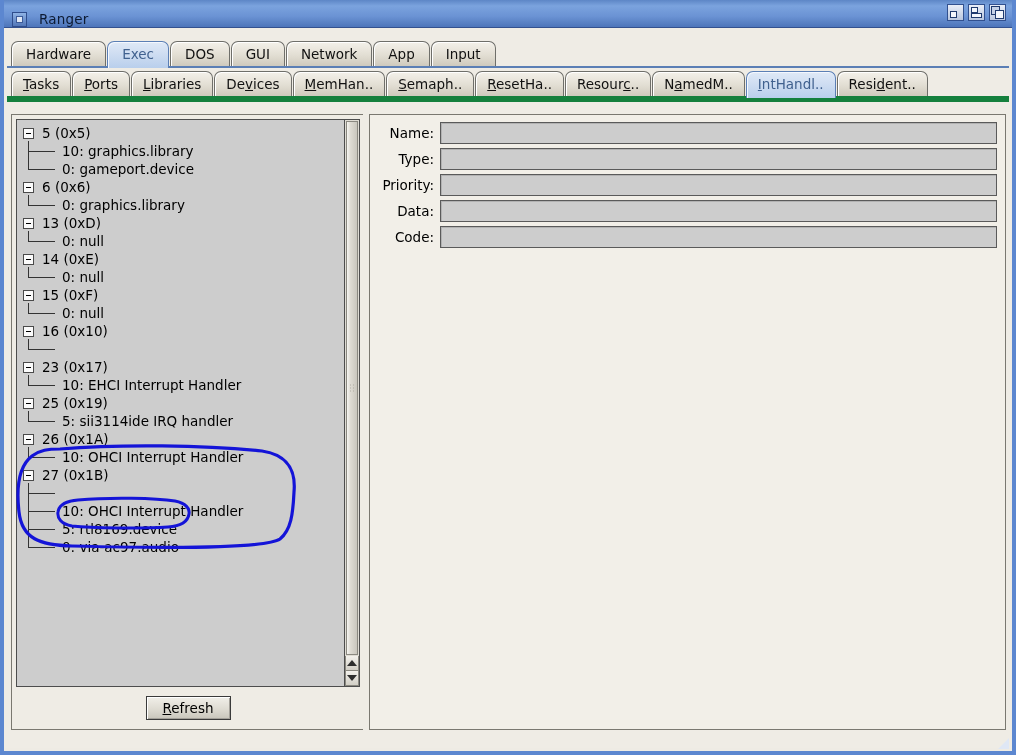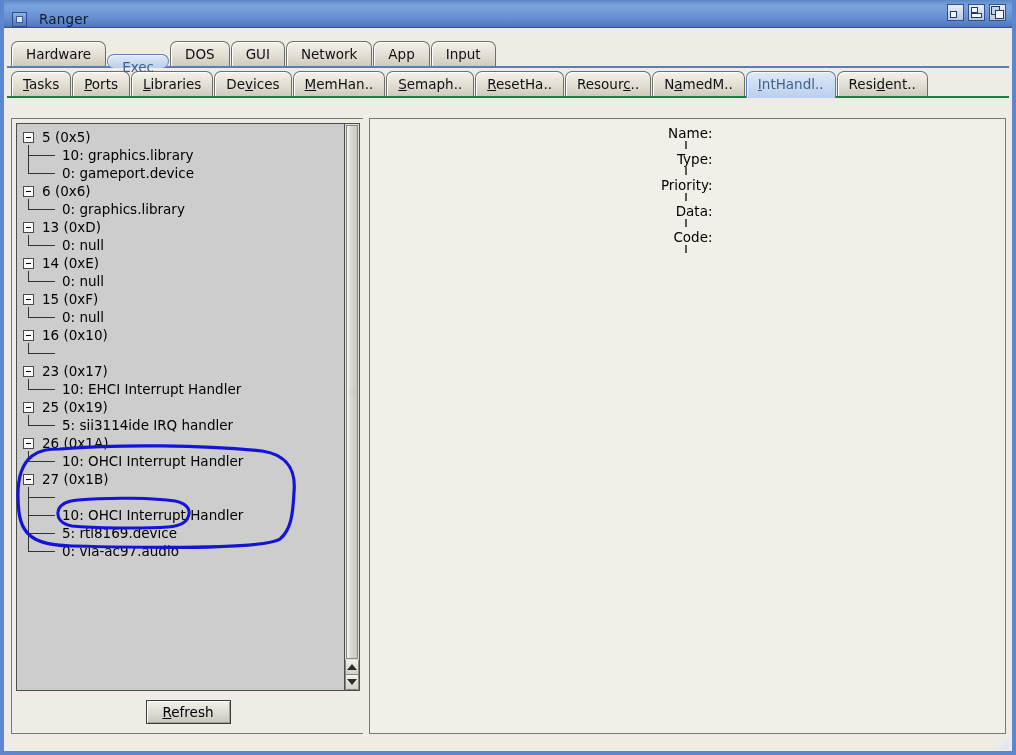--- a/index.html
+++ b/index.html
@@ -121,30 +121,30 @@
     box-sizing: border-box;
   }
   .tab.sel {
     background: linear-gradient(to bottom, #dfe9f7 0%, #cddcf1 50%, #b9cfec 100%);
     color: #40618f;
     border-color: #5b7fb5;
     box-shadow: inset 1px 1px 0 #f4f8ff;
     z-index: 3;
   }
   .tabstrip.primary { border-bottom: 2px solid #5b7fb5; }
-  .tabstrip.primary .tab.sel { margin-bottom: -2px; height: 14px; line-height: 25px; border-radius: 8px; }
-  .tabstrip.secondary { height: 28px; border-bottom: 2px solid #15803d; }
+  .tabstrip.primary .tab.sel { margin-bottom: -2px; height: 27px; line-height: 25px; }
+  .tabstrip.secondary { height: 28px; border-bottom: 6px solid #15803d; }
   .tabstrip.secondary .tab { padding: 0 11px; height: 25px; line-height: 25px; }
   .tabstrip.secondary .tab.sel { margin-bottom: -2px; height: 27px; }
   .acc { text-decoration: underline; }
 
   
   #panes {
     display: flex;
-    margin-top: 20px;
+    margin-top: 12px;
     height: 616px;
     padding: 0 3px 0 4px;
     box-sizing: border-box;
   }
 
   
   #left-pane {
     width: 352px;
     display: flex;
     flex-direction: column;
@@ -249,21 +249,21 @@
     margin-left: 6px;
     border: 1px solid #7a7870;
     background: #f2efe8;
     box-sizing: border-box;
     padding: 6px 8px 6px 4px;
     display: flex;
     flex-direction: column;
   }
   .field-row {
     display: flex; align-items: center;
-    height: 24px; margin-bottom: 2px; flex-direction: column;
+    height: 24px; margin-bottom: 2px;
   }
   .field-label {
     width: 60px; text-align: right; padding-right: 6px;
     font-size: 13.5px; color:#000;
     flex: none;
   }
   .field-box {
     flex: 1; height: 22px;
     background: #cdcdcd;
     border: 1px solid #5a5a5a;

